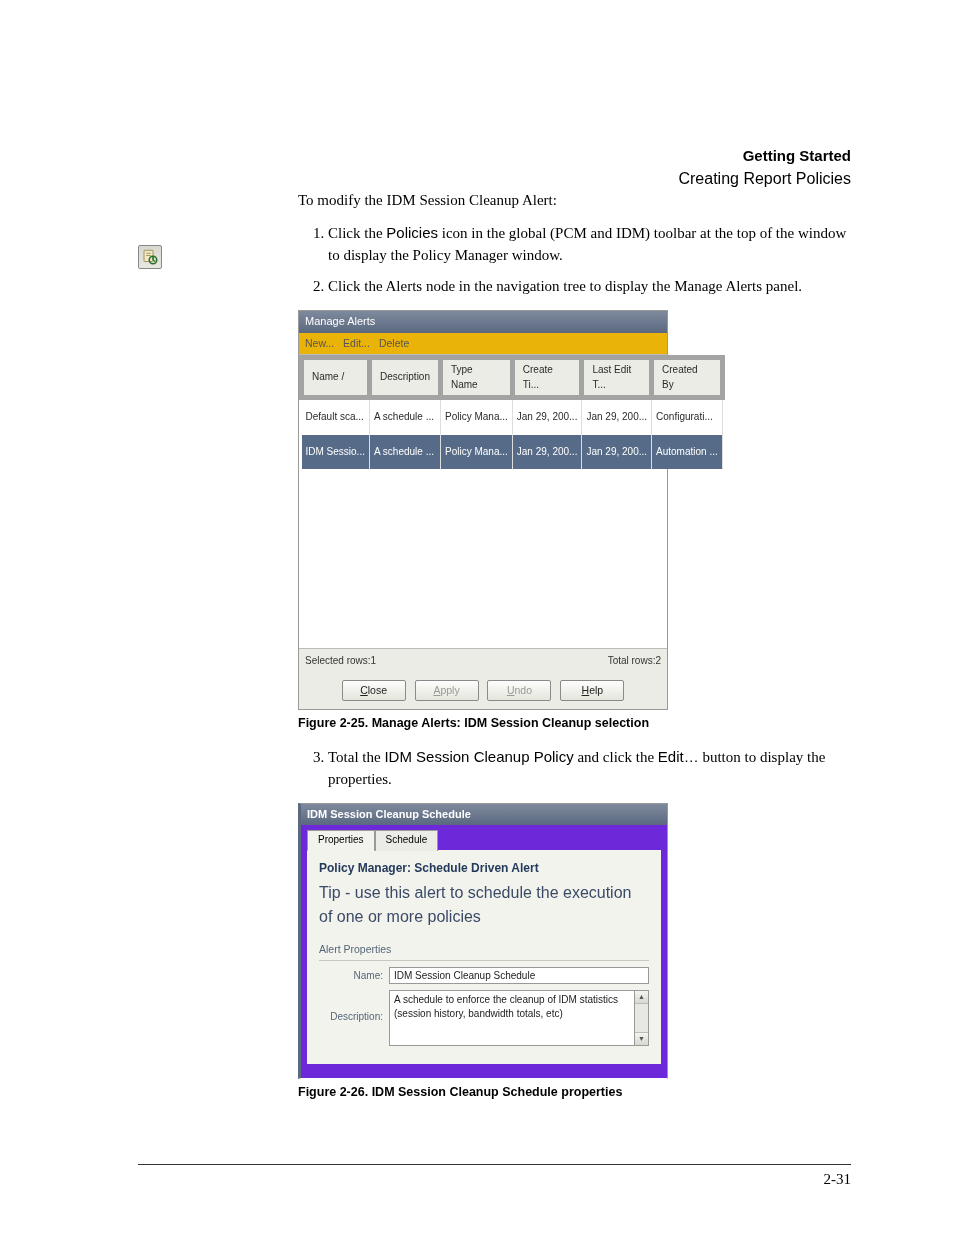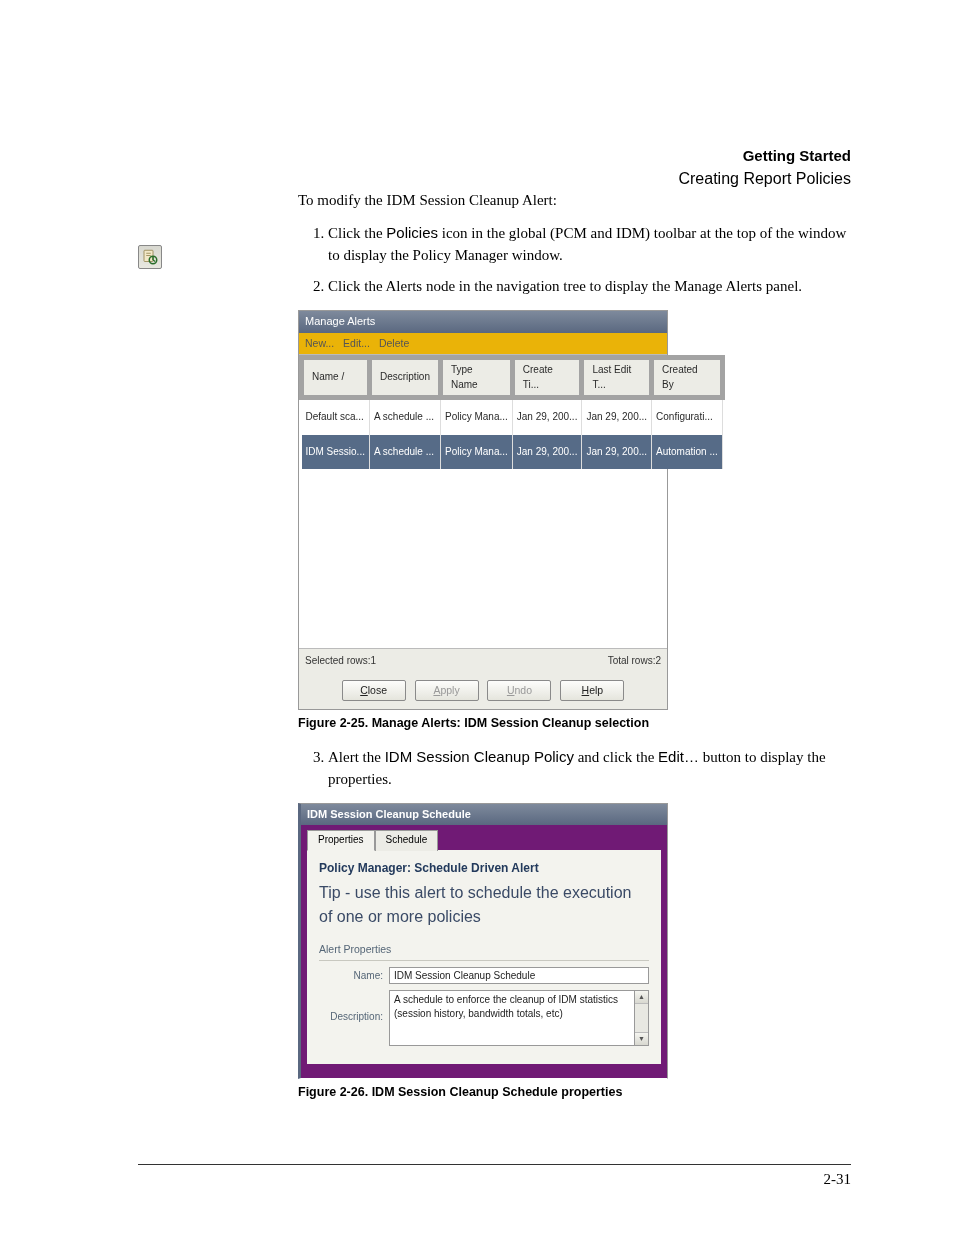--- a/index.html
+++ b/index.html
@@ -116,21 +116,21 @@
   
   .ss2 {
     width: 370px;
     margin: 12px 0 4px 0;
     border-left: 3px solid #5a6880;
     border-top: 1px solid #999;
     border-right: 1px solid #999;
     border-bottom: 1px solid #fff;
     font-family: Tahoma, Arial, sans-serif;
     font-size: 10.5px;
-    background: #701a75;
+    background: #6d28d9;
     padding-bottom: 14px;
   }
   .ss2-title {
     background: linear-gradient(#7e8a9c, #5a6880);
     color: #fff;
     font-weight: bold;
     padding: 3px 6px;
     font-size: 11px;
   }
   .ss2-tabs {
@@ -304,21 +304,21 @@
         <span class="win-btn"><u>C</u>lose</span>
         <span class="win-btn disabled"><u>A</u>pply</span>
         <span class="win-btn disabled"><u>U</u>ndo</span>
         <span class="win-btn"><u>H</u>elp</span>
       </div>
     </div>
     <div class="fig-caption">Figure 2-25. Manage Alerts: IDM Session Cleanup selection</div>
 
     <ol class="step-list" start="3">
       <li>
-        <span>Alert the </span><span class="sans">IDM Session Cleanup Policy</span><span> and click the </span><span class="sans">Edit…</span><span> button to display the properties.</span>
+        <span>Total the </span><span class="sans">IDM Session Cleanup Policy</span><span> and click the </span><span class="sans">Edit…</span><span> button to display the properties.</span>
       </li>
     </ol>
 
     <div class="ss2">
       <div class="ss2-title">IDM Session Cleanup Schedule</div>
       <div class="ss2-tabs">
         <div class="ss2-tab active">Properties</div>
         <div class="ss2-tab">Schedule</div>
       </div>
       <div class="ss2-panel">

